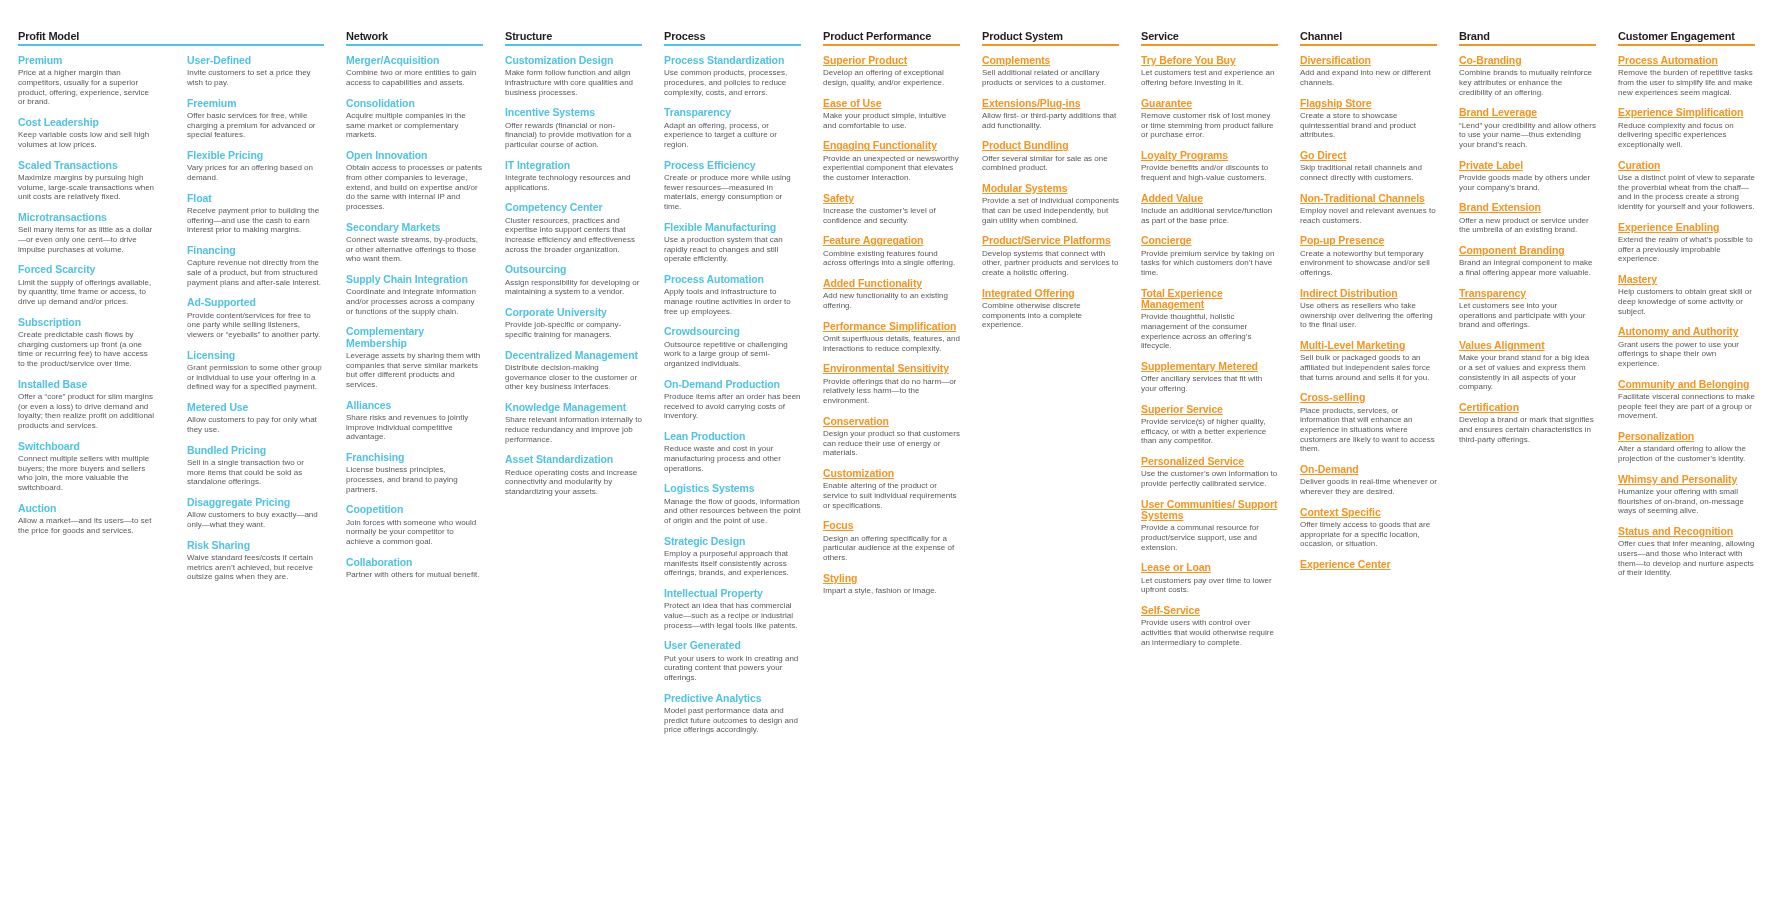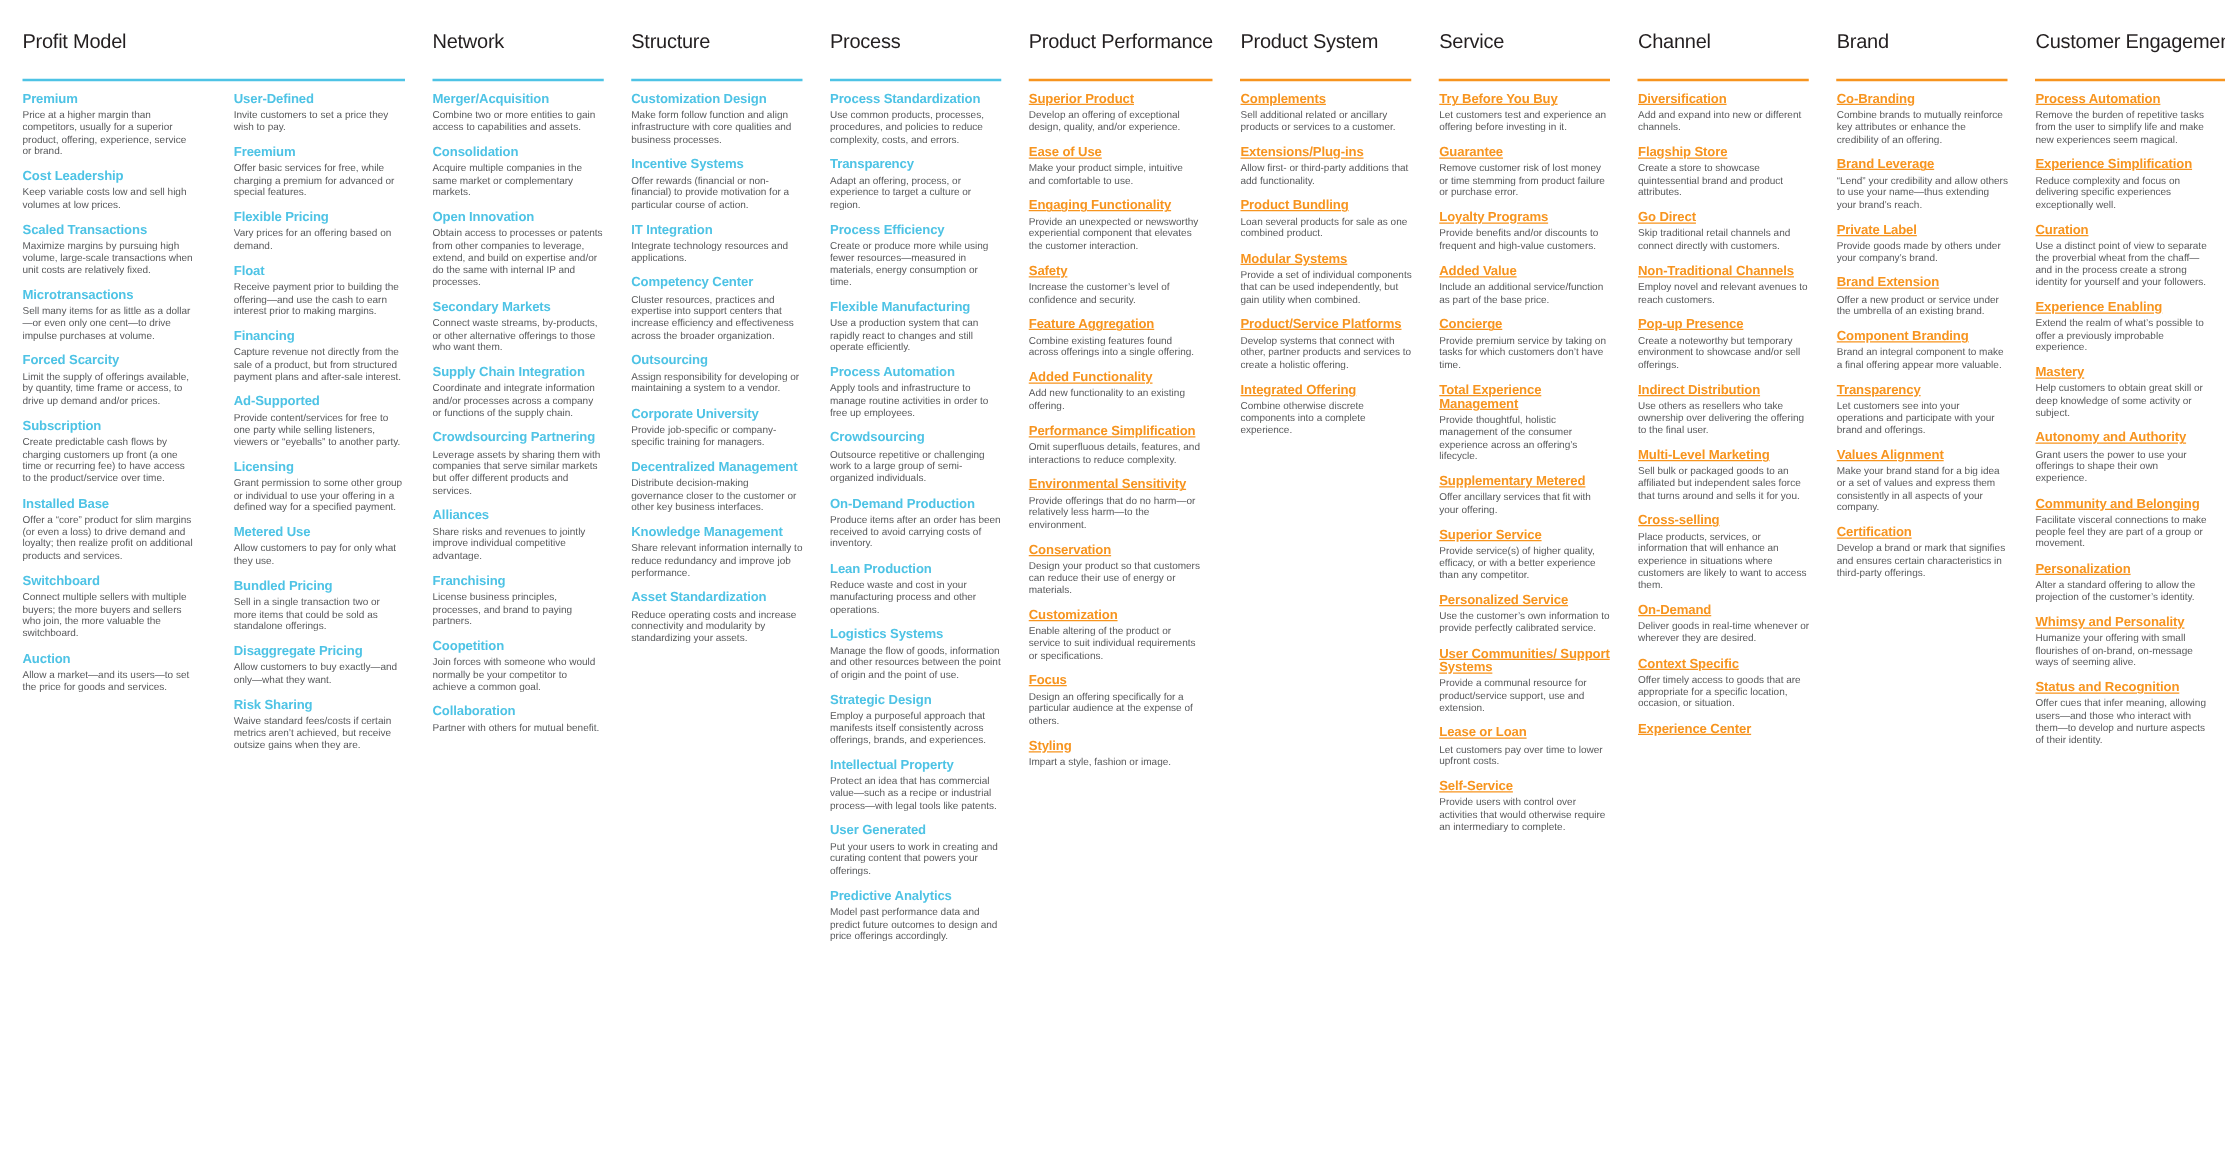--- a/index.html
+++ b/index.html
@@ -16,25 +16,25 @@
     gap: 22px;
     padding: 6px 0 0 18px;
     box-sizing: border-box;
   }
   .section { flex: 0 0 auto; }
   .section-header {
     height: 36px;
     display: flex;
     align-items: flex-end;
     color: var(--header-text, #231F20);
-    font-size: 16px;
-    font-weight: 400;
+    font-size: 11px;
+    font-weight: 700;
     line-height: 1.0;
     letter-spacing: -0.2px;
-    margin-bottom: 21px;
+    margin-bottom: 2px;
   }
   .section-rule {
     height: 2px;
     width: 100%;
     margin-bottom: 9px;
   }
   .section.configuration .section-rule { background: var(--accent-config, #4EC3E5); }
   .section.experience    .section-rule { background: var(--accent-exp, #F7941E); }
   .cols {
     display: flex;
@@ -173,21 +173,21 @@
           </div>
           <div class="tactic">
             <div class="tactic-title">Secondary Markets</div>
             <div class="tactic-desc">Connect waste streams, by-products, or other alternative offerings to those who want them.</div>
           </div>
           <div class="tactic">
             <div class="tactic-title">Supply Chain Integration</div>
             <div class="tactic-desc">Coordinate and integrate information and/or processes across a company or functions of the supply chain.</div>
           </div>
           <div class="tactic">
-            <div class="tactic-title">Crowdsourcing Partnering</div>
+            <div class="tactic-title">Complementary Membership</div>
             <div class="tactic-desc">Leverage assets by sharing them with companies that serve similar markets but offer different products and services.</div>
           </div>
           <div class="tactic">
             <div class="tactic-title">Alliances</div>
             <div class="tactic-desc">Share risks and revenues to jointly improve individual competitive advantage.</div>
           </div>
           <div class="tactic">
             <div class="tactic-title">Franchising</div>
             <div class="tactic-desc">License business principles, processes, and brand to paying partners.</div>
           </div>
@@ -370,21 +370,21 @@
           <div class="tactic">
             <div class="tactic-title">Complements</div>
             <div class="tactic-desc">Sell additional related or ancillary products or services to a customer.</div>
           </div>
           <div class="tactic">
             <div class="tactic-title">Extensions/Plug-ins</div>
             <div class="tactic-desc">Allow first- or third-party additions that add functionality.</div>
           </div>
           <div class="tactic">
             <div class="tactic-title">Product Bundling</div>
-            <div class="tactic-desc">Loan several products for sale as one combined product.</div>
+            <div class="tactic-desc">Offer several similar for sale as one combined product.</div>
           </div>
           <div class="tactic">
             <div class="tactic-title">Modular Systems</div>
             <div class="tactic-desc">Provide a set of individual components that can be used independently, but gain utility when combined.</div>
           </div>
           <div class="tactic">
             <div class="tactic-title">Product/Service Platforms</div>
             <div class="tactic-desc">Develop systems that connect with other, partner products and services to create a holistic offering.</div>
           </div>
           <div class="tactic">

